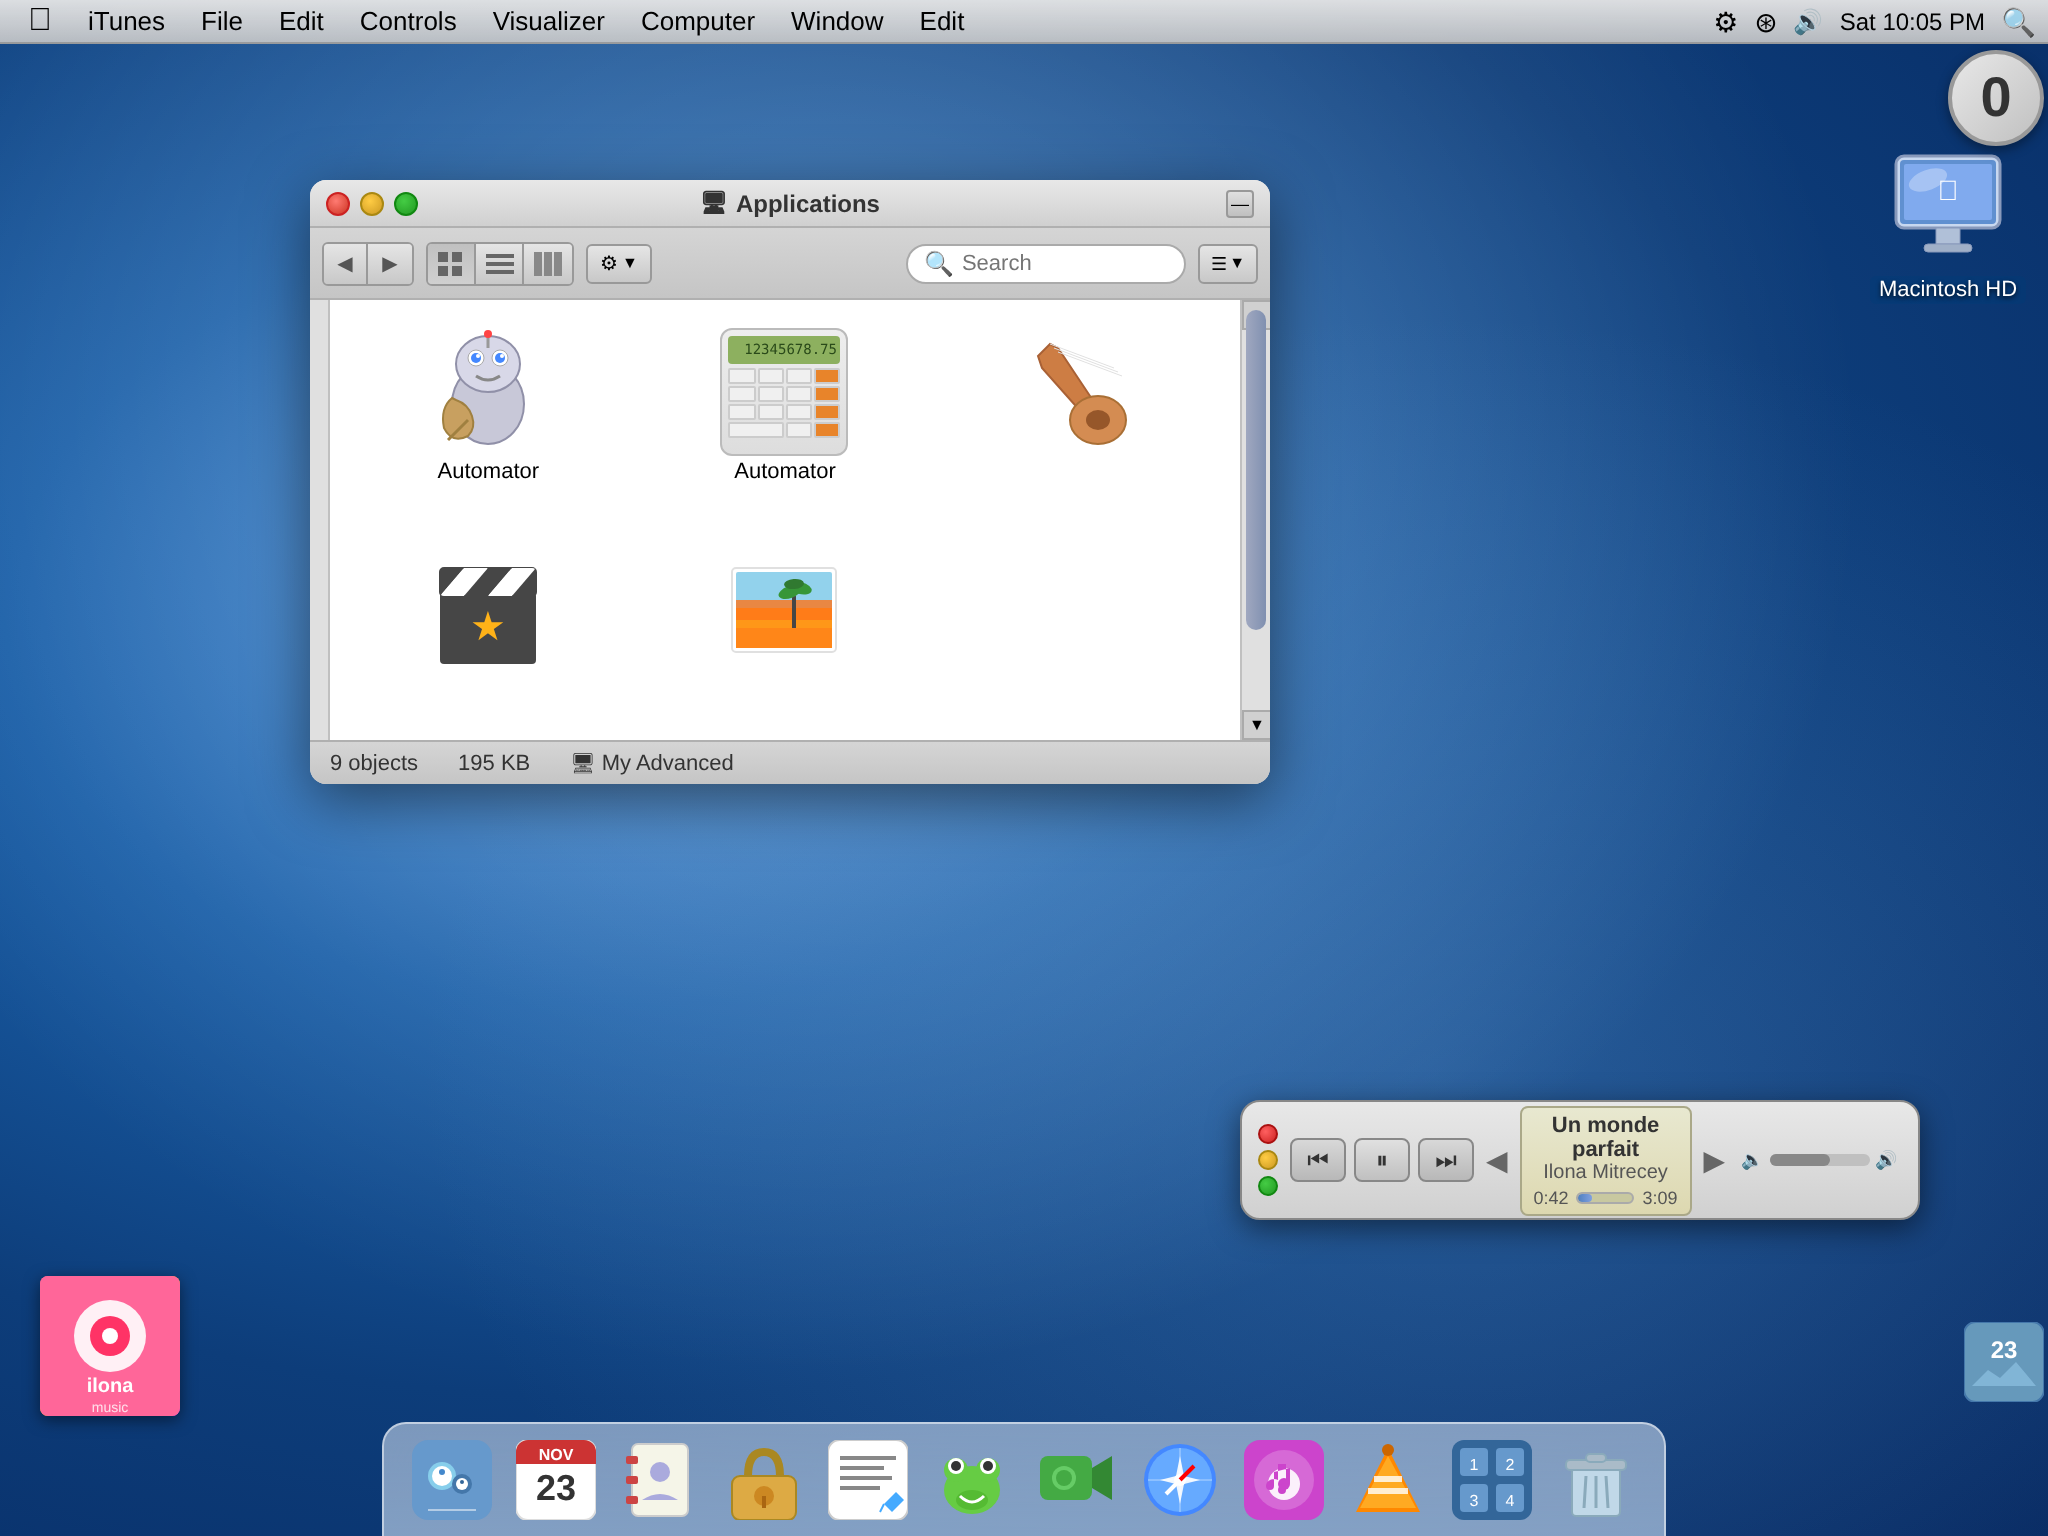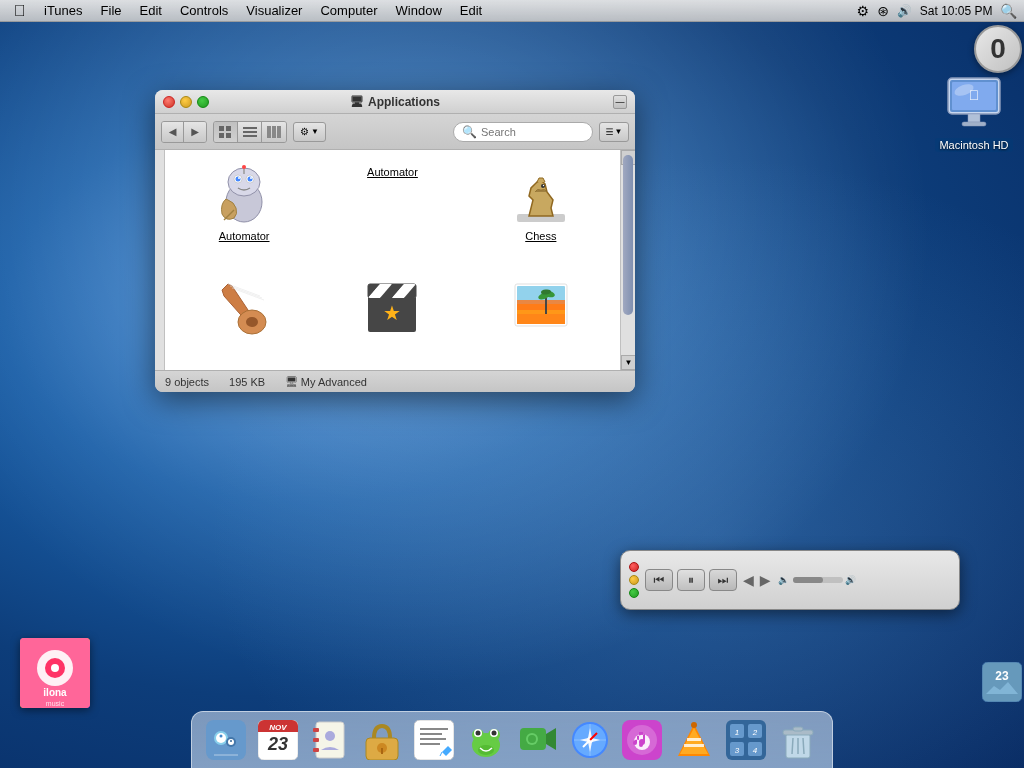--- a/index.html
+++ b/index.html
@@ -341,21 +341,20 @@
       display: flex;
       align-items: center;
       justify-content: center;
     }
 
     .file-label {
       font-size: 11px;
       text-align: left;
       color: #000;
       margin-top: 2px;
-      text-decoration: underline;
     }
 
     
     .finder-scrollbar {
       width: 15px;
       background: #e0e0e0;
       border-left: 1px solid #c0c0c0;
       position: relative;
     }
 
@@ -545,21 +544,20 @@
       transform: translateX(-50%);
       display: flex;
       align-items: flex-end;
       padding: 4px 10px;
       background: linear-gradient(to bottom, rgba(200,215,235,0.6) 0%, rgba(160,185,215,0.8) 100%);
       border-radius: 12px 12px 0 0;
       border: 1px solid rgba(255,255,255,0.5);
       border-bottom: none;
       gap: 4px;
       backdrop-filter: blur(10px);
-      font-style: italic;
     }
 
     .dock-item {
       width: 48px;
       height: 48px;
       display: flex;
       align-items: center;
       justify-content: center;
       cursor: pointer;
       position: relative;
@@ -779,40 +777,45 @@
               <circle cx="32" cy="3" r="2" fill="#ff4444"></circle>
 
               <path d="M14 35 Q8 40 10 50 Q14 58 22 54 Q26 50 24 44 Q22 38 16 36 Z" fill="#c8a060" stroke="#a08040" stroke-width="1"></path>
               <line x1="22" y1="46" x2="12" y2="56" stroke="#a08040" stroke-width="1.5"></line>
             </svg>
           </div>
           <div class="file-label">Automator</div>
         </div>
 
         <div class="file-item">
+          <div class="file-icon">
+            <div class="calc-icon">
+              <div class="calc-display">12345678.75</div>
+              <div class="calc-grid">
+                <div class="calc-key light"></div>
+                  <div class="calc-key light"></div>
+                  <div class="calc-key light"></div>
+                  <div class="calc-key orange"></div>
+                <div class="calc-key light"></div>
+                  <div class="calc-key light"></div>
+                  <div class="calc-key light"></div>
+                  <div class="calc-key orange"></div>
+                <div class="calc-key light"></div>
+                  <div class="calc-key light"></div>
+                  <div class="calc-key light"></div>
+                  <div class="calc-key orange"></div>
+                <div class="calc-key light" style="grid-column:span 2"></div>
+                  <div class="calc-key light"></div>
+                  <div class="calc-key orange"></div>
+              </div>
+            </div>
+          </div>
           <div class="file-label">Automator</div>
         </div>
 
-        <div class="file-item">
-          <div class="file-icon">
-            <svg viewBox="0 0 64 64" width="64" height="64">
-
-              <rect x="8" y="50" width="48" height="8" rx="2" fill="#555" opacity="0.3"></rect>
-
-              <path d="M20 52 L44 52 L42 44 L44 36 L38 28 L36 20 L32 16 L28 18 L22 24 L20 32 L24 36 L22 44 Z" fill="#c8a860" stroke="#906820" stroke-width="1.5"></path>
-              <path d="M28 18 L30 14 L34 14 L36 18" fill="#c8a860" stroke="#906820" stroke-width="1"></path>
-
-              <circle cx="34" cy="22" r="2" fill="#333"></circle>
-              <circle cx="34.5" cy="21.5" r="0.7" fill="white"></circle>
-
-              <path d="M26 28 Q28 24 32 26 Q36 24 38 28" fill="#a08040" stroke="#806020" stroke-width="0.5"></path>
-            </svg>
-          </div>
-          <div class="file-label">Chess</div>
-        </div>
 
         <div class="file-item" style="opacity:0.9;">
           <div class="file-icon">
             <svg viewBox="0 0 64 64" width="64" height="64">
               <path d="M16 8 L20 10 L48 52 L44 56 L12 20 L10 14 Z" fill="#c87030" stroke="#a05020" stroke-width="1"></path>
               <ellipse cx="40" cy="46" rx="14" ry="12" fill="#d08040" stroke="#a06020" stroke-width="1"></ellipse>
               <ellipse cx="40" cy="46" rx="6" ry="5" fill="#8B4513"></ellipse>
               <line x1="16" y1="8" x2="48" y2="20" stroke="#ddd" stroke-width="0.5"></line>
               <line x1="18" y1="10" x2="50" y2="22" stroke="#ddd" stroke-width="0.5"></line>
               <line x1="20" y1="12" x2="52" y2="24" stroke="#ddd" stroke-width="0.5"></line>
@@ -896,20 +899,31 @@
     <div class="player-controls">
       <div class="ctrl-btn">⏮</div>
       <div class="ctrl-btn play-pause">⏸</div>
       <div class="ctrl-btn">⏭</div>
     </div>
 
     <div style="display:flex;flex-direction:column;gap:2px;align-items:center;padding:2px 0;">
       <span style="font-size:14px;color:#666;cursor:pointer;">◀</span>
     </div>
 
+    <div class="player-info">
+      <div class="player-track-name">Un monde parfait</div>
+      <div class="player-artist">Ilona Mitrecey</div>
+      <div class="player-progress-row">
+        <span class="player-time">0:42</span>
+        <div class="player-progress">
+          <div class="player-progress-fill"></div>
+        </div>
+        <span class="player-time">3:09</span>
+      </div>
+    </div>
 
     <div style="display:flex;flex-direction:column;gap:2px;align-items:center;">
       <span style="font-size:14px;color:#666;cursor:pointer;">▶</span>
     </div>
 
     <div class="player-volume">
       <span class="vol-icon">🔈</span>
       <div class="vol-slider">
         <div class="vol-fill"></div>
       </div>

